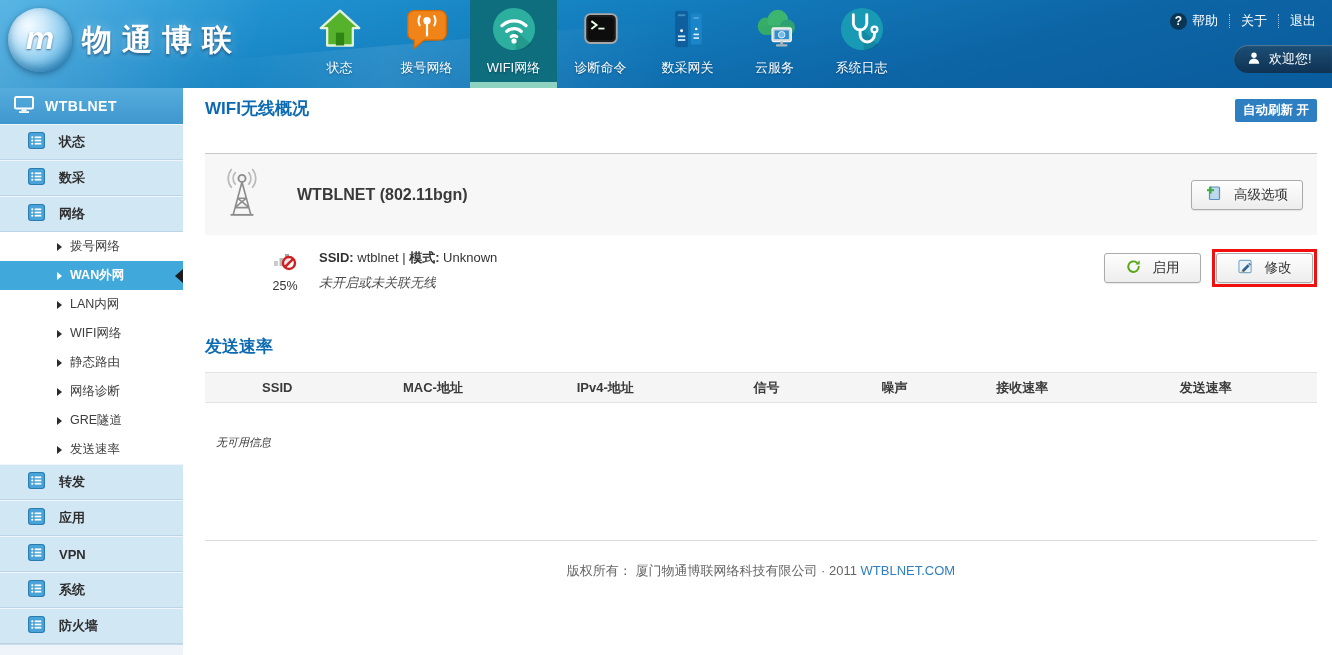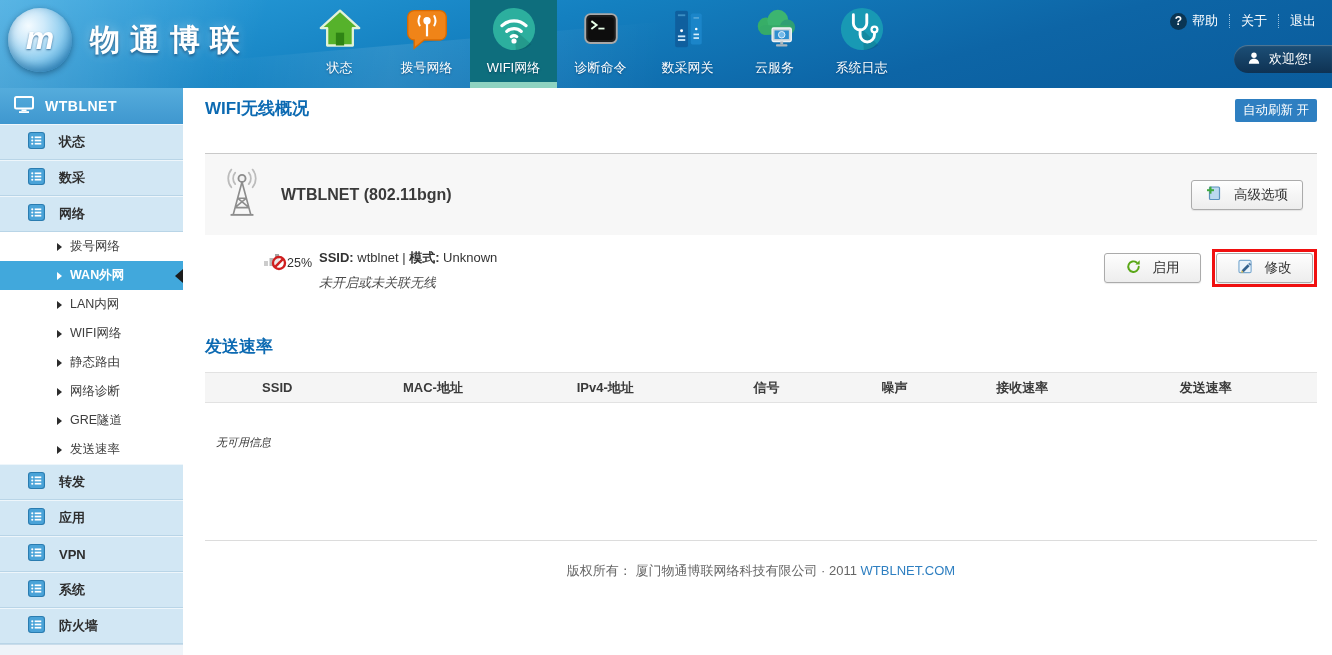--- a/index.html
+++ b/index.html
@@ -16,21 +16,21 @@
   .topbar .streak2 { position:absolute; top:30px; left:120px; width:900px; height:120px;
     background:linear-gradient(100deg,rgba(255,255,255,0) 10%,rgba(255,255,255,0.10) 30%,rgba(255,255,255,0) 60%);
     transform:rotate(-5deg); pointer-events:none; }
   .brand { position:absolute; left:8px; top:8px; display:flex; align-items:center; }
   .globe { width:64px; height:64px; border-radius:50%;
     background:radial-gradient(circle at 32% 28%,#f4fbff 0%,#cfeafa 25%,#8ecdef 55%,#4aa0d4 80%,#2d7fb5 100%);
     box-shadow:0 2px 6px rgba(0,30,60,0.45), inset 0 -4px 10px rgba(20,90,140,0.5);
     display:flex; align-items:center; justify-content:center; }
   .globe-letter { color:#fdfeff; font-size:32px; font-weight:bold; font-style:italic;
     text-shadow:0 1px 2px rgba(20,80,130,0.8); transform:translateY(-2px); }
-  .brand-name { margin-left:18px; color:#fff; font-size:30px; font-weight:bold; letter-spacing:10px;
+  .brand-name { margin-left:10px; color:#fff; font-size:30px; font-weight:bold; letter-spacing:10px;
     text-shadow:0 2px 3px rgba(0,40,80,0.55), 0 0 12px rgba(255,255,255,0.35); }
 
   .topnav { position:absolute; left:296px; top:0; height:88px; display:flex; }
   .nav-item { width:87px; height:88px; display:flex; flex-direction:column; align-items:center;
     justify-content:flex-start; padding-top:5px; cursor:pointer; position:relative; }
   .nav-item .nav-ico { width:48px; height:48px; display:flex; align-items:center; justify-content:center; }
   .nav-item .nav-label { color:#fff; font-size:13px; margin-top:6px; text-shadow:0 1px 2px rgba(0,40,80,0.5); white-space:nowrap; }
   .nav-item.active { background:#0e6e7d; }
   .nav-item.active::after { content:""; position:absolute; left:0; bottom:0; width:100%; height:6px; background:#8ed3c1; }
 
@@ -64,35 +64,35 @@
   .side-sub.selected .notch { position:absolute; right:0; top:50%; transform:translateY(-50%);
     width:0; height:0; border-top:7px solid transparent; border-bottom:7px solid transparent;
     border-right:8px solid #1c1c1c; }
   .side-partial { height:11px; background:#eef4f9; border-top:1px solid #c9dcea; }
 
   
   .main { position:absolute; top:88px; left:183px; width:1149px; height:567px; background:#fff;
     padding:9px 15px 0 22px; }
   .page-title { color:#0c6ab2; font-size:17px; font-weight:bold; }
   .auto-refresh { position:absolute; top:11px; right:15px; background:#2e7fc1; color:#fff;
-    font-size:12.5px; font-weight:normal; padding:3px 8px; border-radius:2px; cursor:pointer; }
+    font-size:12.5px; font-weight:bold; padding:3px 8px; border-radius:2px; cursor:pointer; }
 
   .wifi-panel { margin-top:33px; height:82px; background:#f7f7f7; border-top:1px solid #c9c9c9;
-    display:flex; align-items:center; padding:0 14px 0 16px; }
+    display:flex; align-items:center; padding:0 14px 0 16px;gap:16px; }
   .wifi-name { margin-left:18px; font-size:16px; font-weight:bold; color:#3a3a3a; }
   .spacer { flex:1; }
 
   .btn { display:inline-flex; align-items:center; gap:12px; justify-content:center;
     background:linear-gradient(#fefefe,#ededed); border:1px solid #ababab; border-radius:3px;
     height:30px; padding:0 14px; font-size:13.5px; color:#333; cursor:pointer;
     box-shadow:0 1px 1px rgba(0,0,0,0.08); }
   .btn-wide { min-width:97px; }
 
   .ssid-row { height:70px; display:flex; align-items:flex-start; padding-top:12px; }
-  .signal-block { margin-left:58px; width:44px; display:flex; flex-direction:row; align-items:center; }
+  .signal-block { margin-left:58px; width:44px; display:flex; flex-direction:column; align-items:center; }
   .signal-pct { font-size:12.5px; color:#333; margin-top:4px; }
   .ssid-text { margin-left:12px; padding-top:2px; }
   .ssid-line { font-size:13px; color:#333; }
   .ssid-line b { font-weight:bold; }
   .status-line { font-size:13px; color:#4a4a4a; font-style:italic; margin-top:7px; }
   .ssid-actions { display:flex; align-items:center; margin-top:2px; }
   .red-box { border:3px solid #f01010; margin-left:11px; padding:1px; }
 
   .section-title { color:#0c6ab2; font-size:17px; font-weight:bold; margin-top:30px; }
   table.stations { width:100%; border-collapse:collapse; margin-top:14px; }

